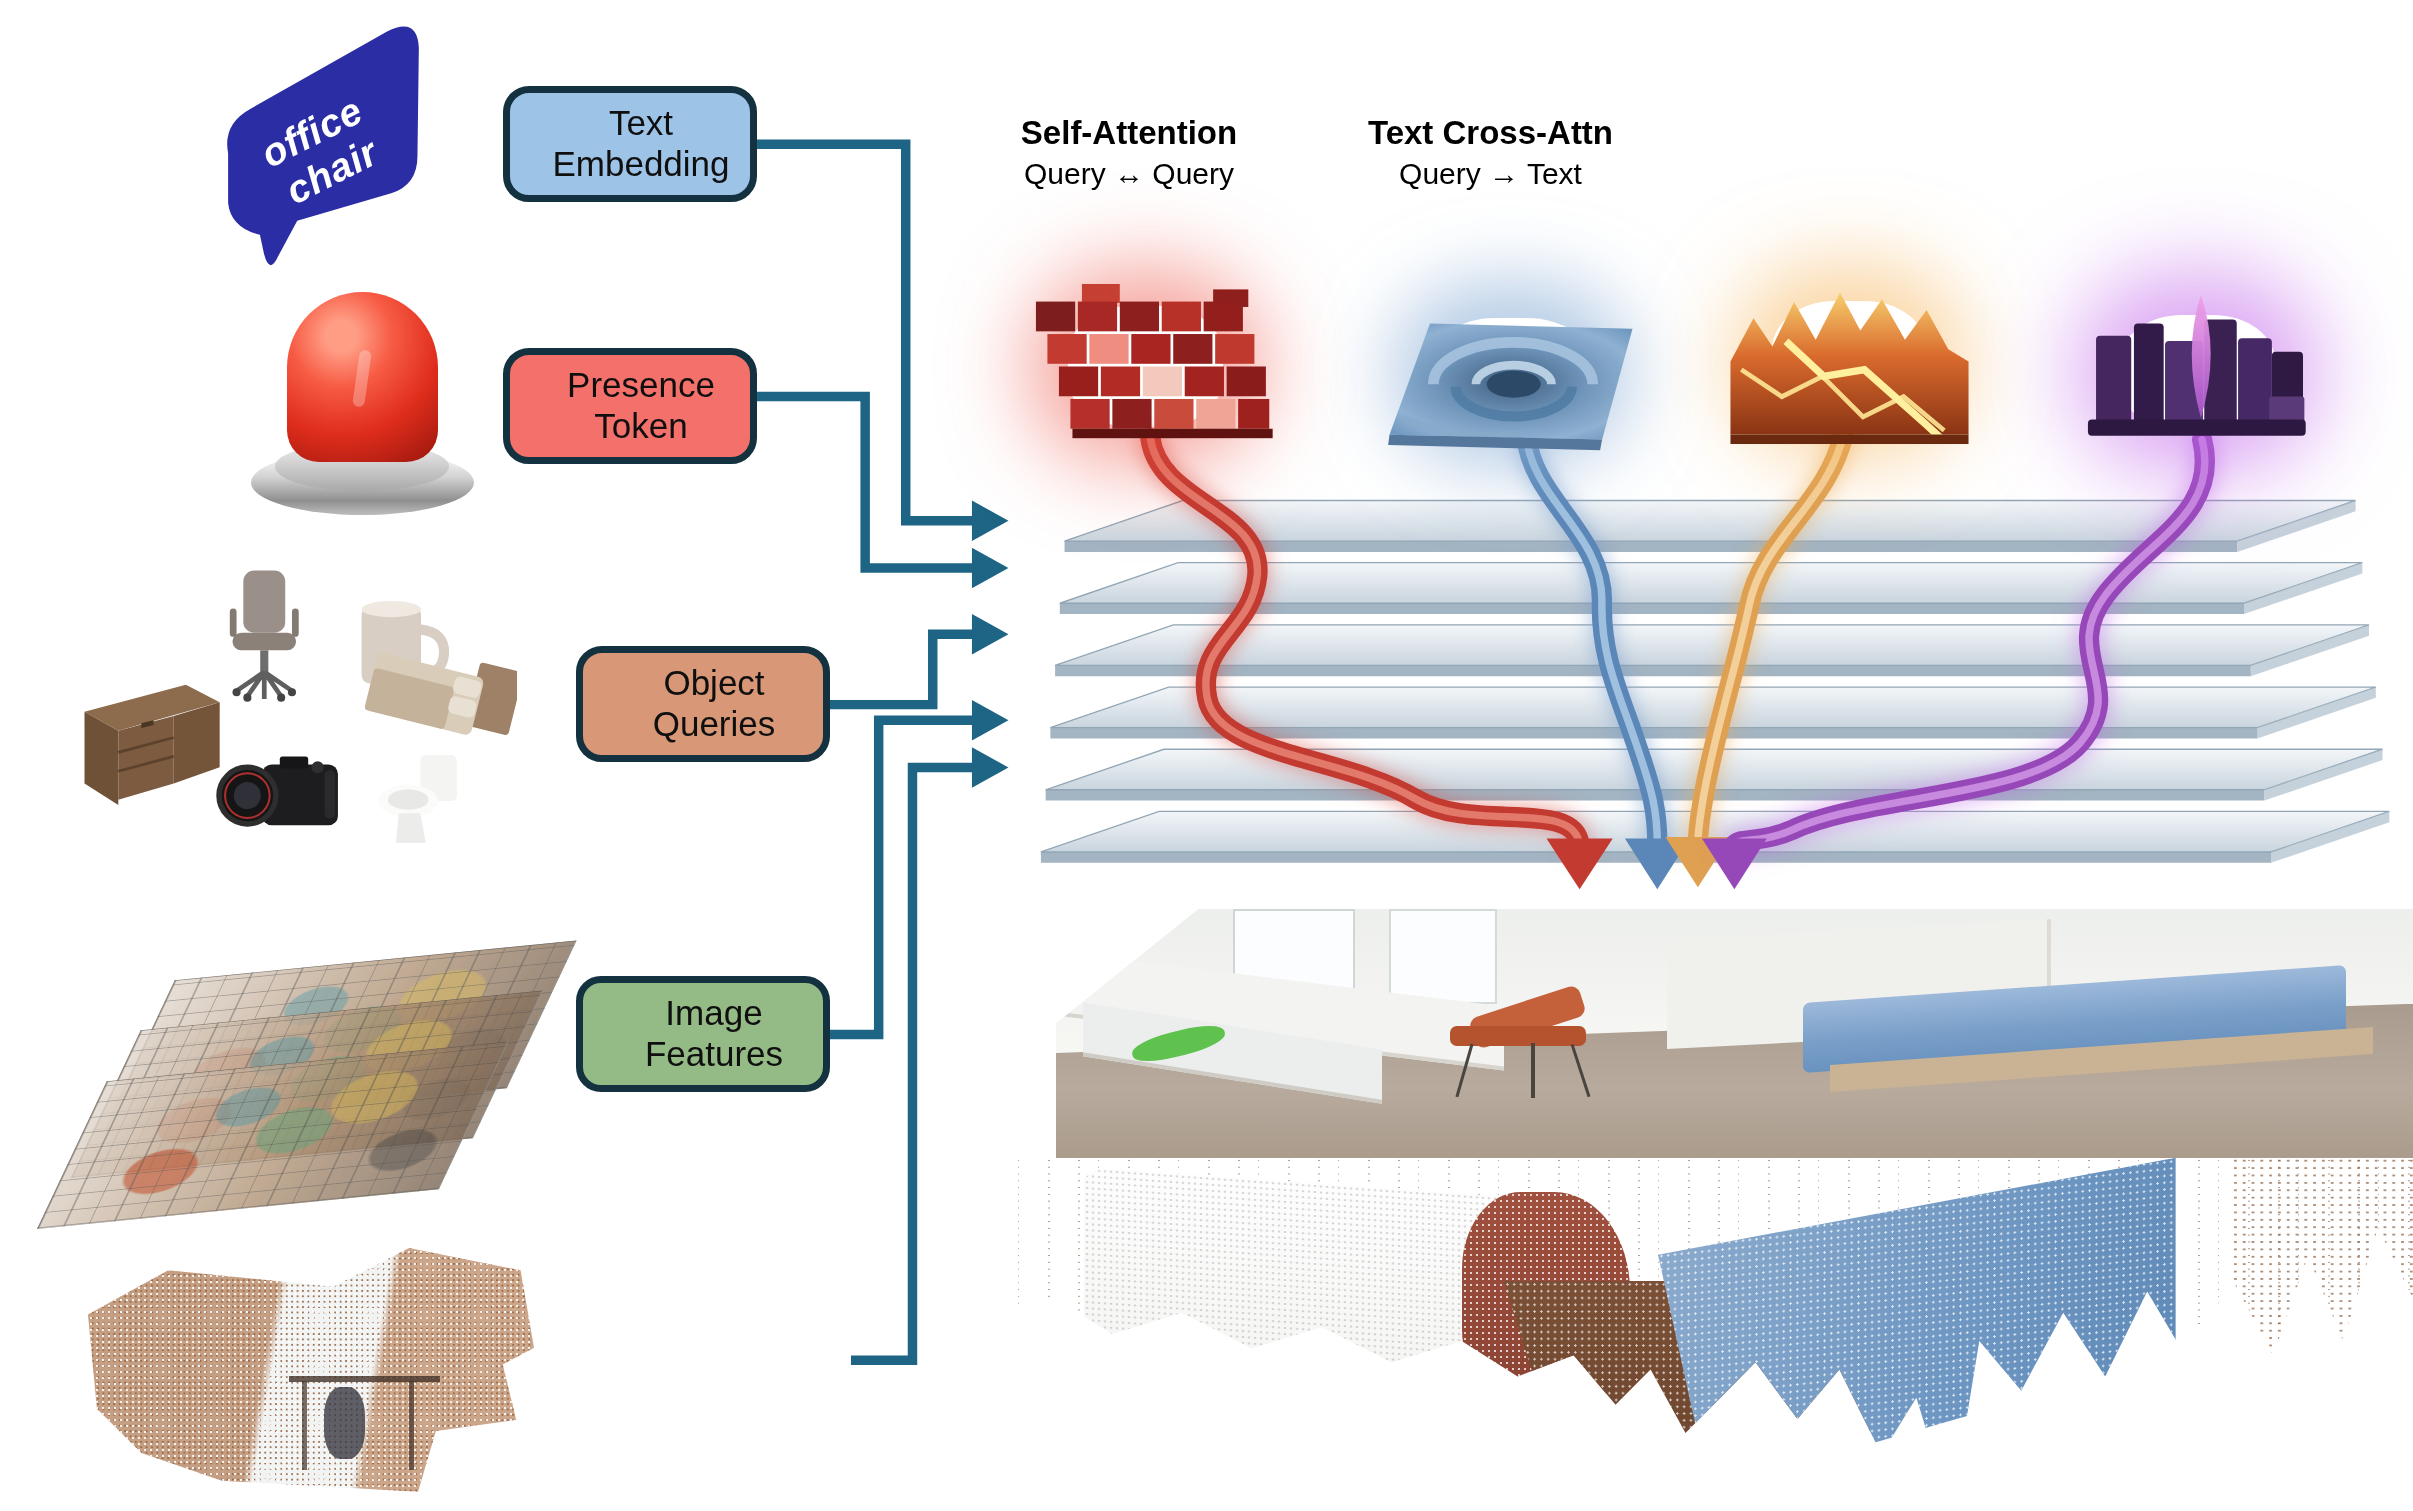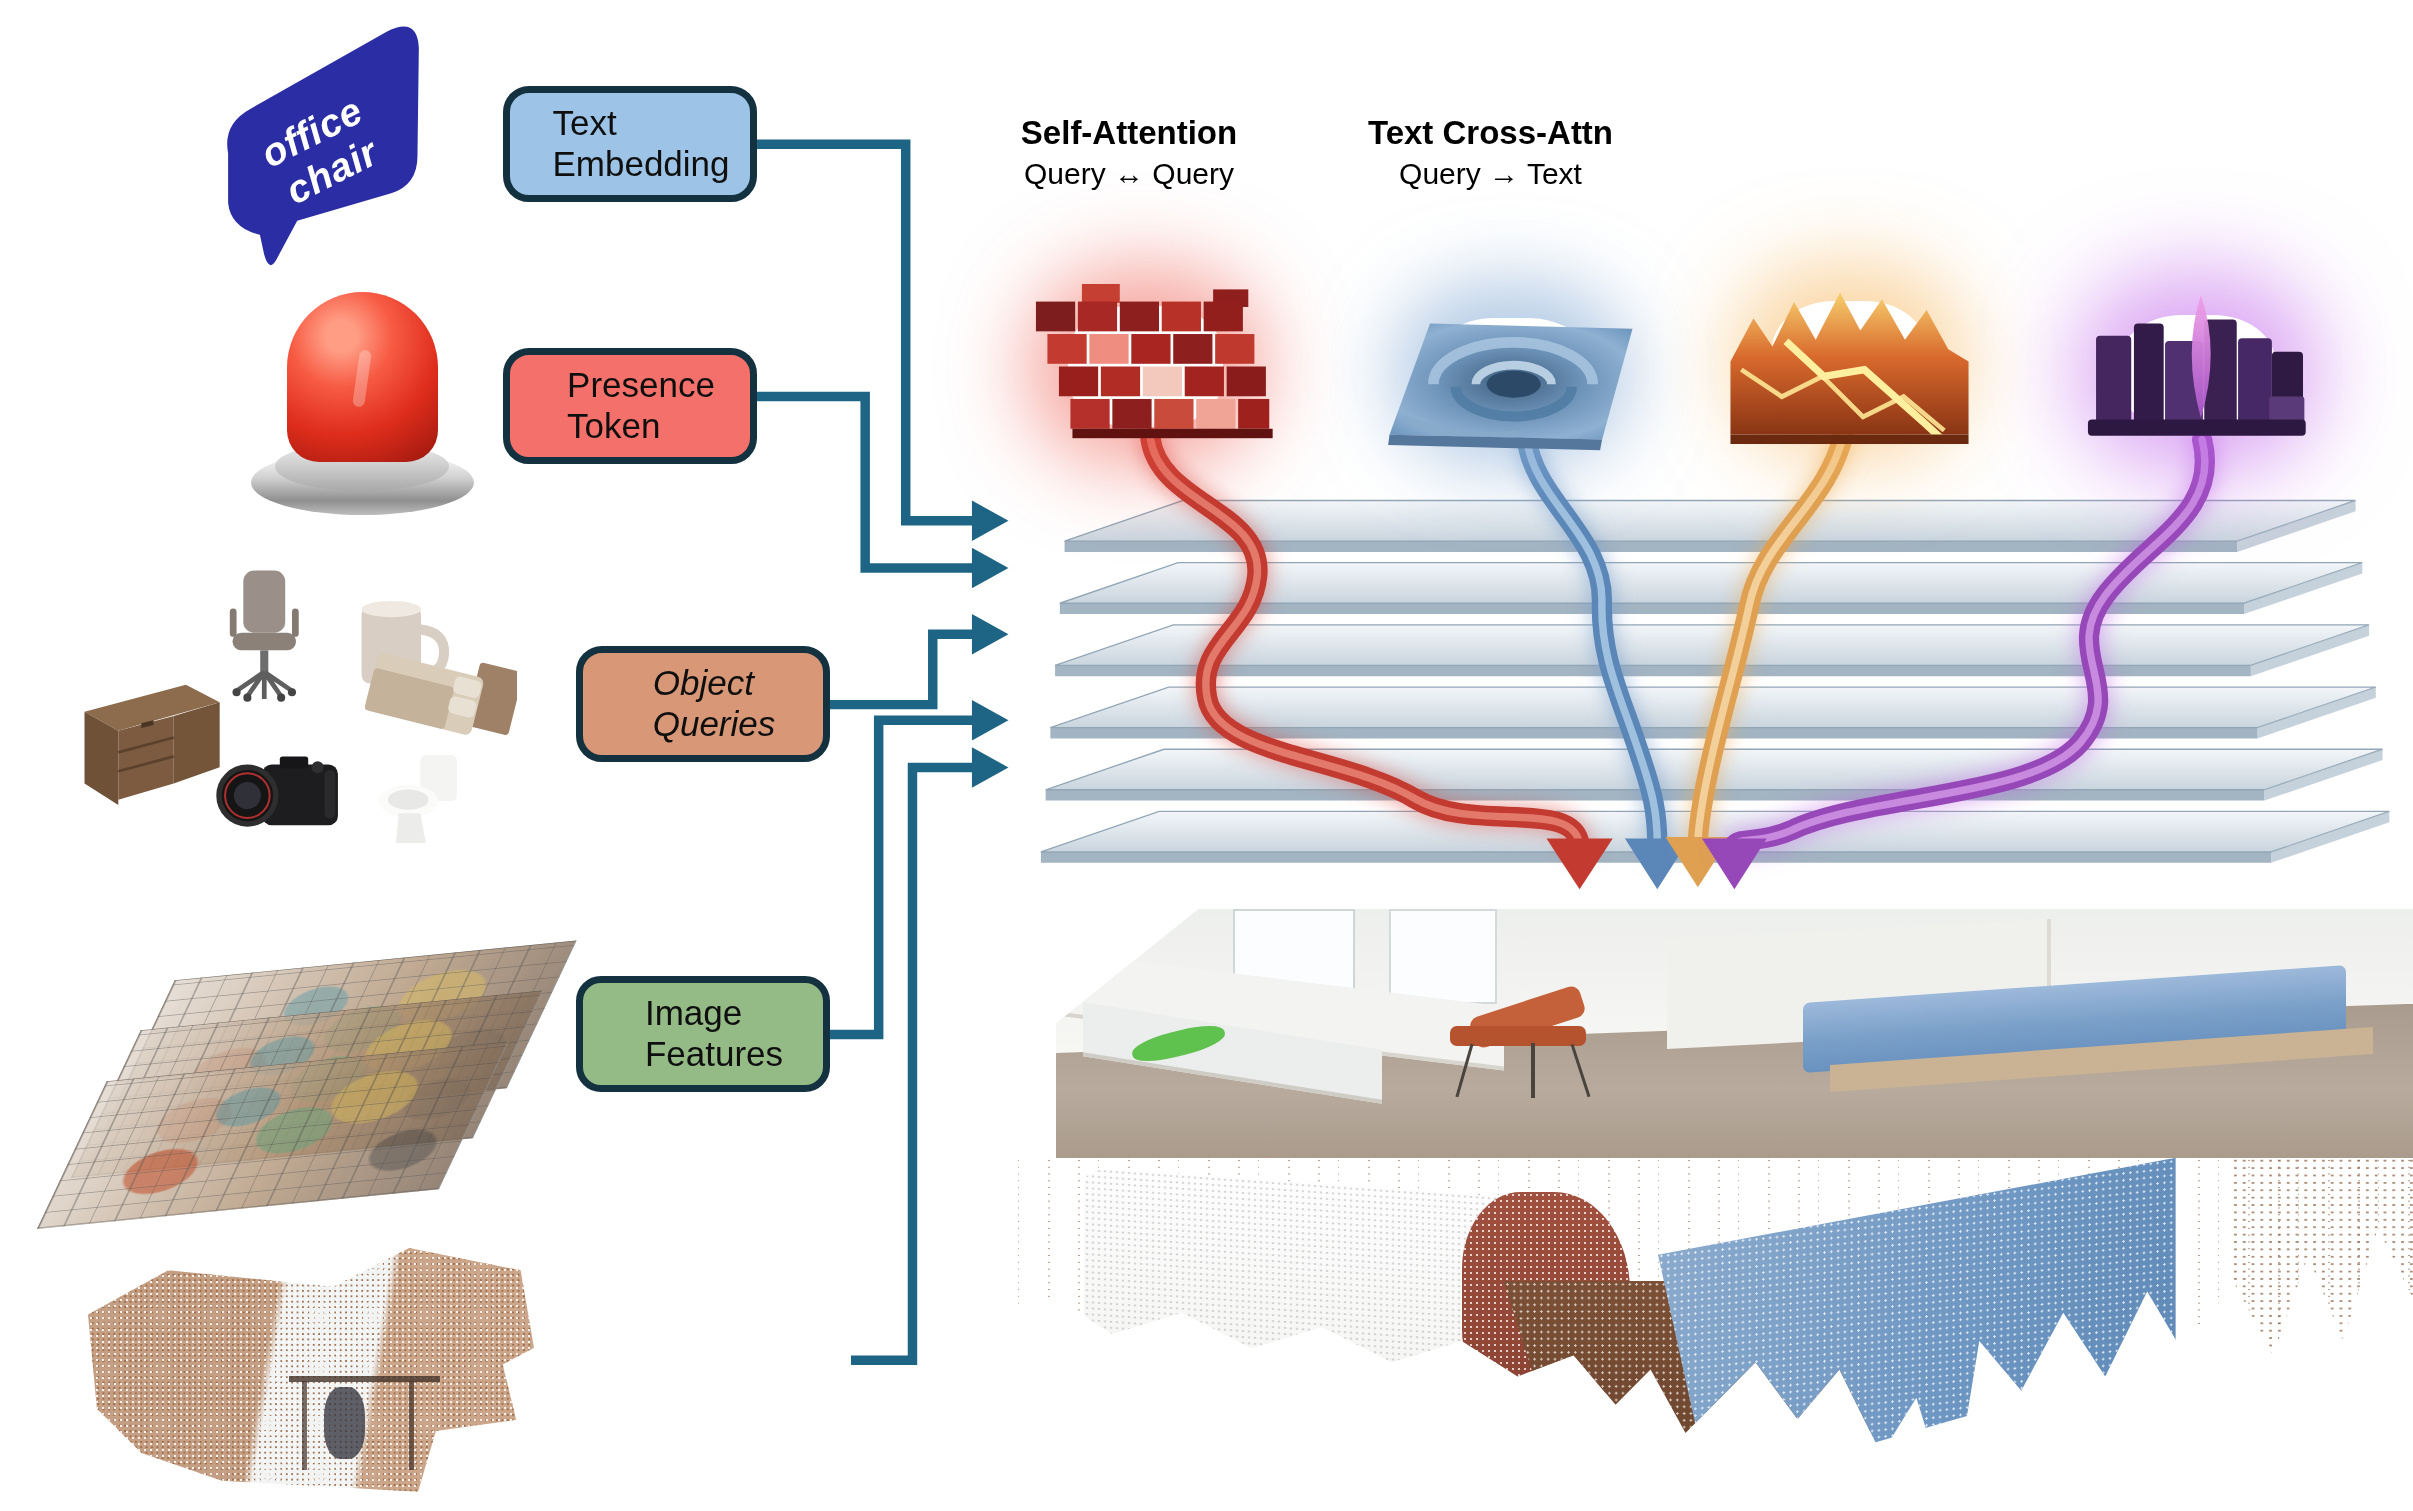--- a/index.html
+++ b/index.html
@@ -48,25 +48,25 @@
       linear-gradient(100deg, #c59f83 0 40%, #f2f4f4 42% 62%, #cba68a 64% 100%);
     background-size:6px 6px, 5.4px 5.4px, 100% 100%;background-position:0 0, 2px 2.7px, 0 0;}
   .pc-desk{position:absolute;left:45%;top:50%;width:34%;height:6px;background:rgba(66,50,40,.8);}
   .pc-leg1,.pc-leg2{position:absolute;top:52%;width:4.7px;height:32%;background:rgba(66,50,40,.7);}
   .pc-leg1{left:48%;} .pc-leg2{left:72%;}
   .pc-chairblob{position:absolute;left:53%;top:54%;width:9%;height:26%;border-radius:40%;
     background:rgba(52,52,62,.78);}
 
   
   .input-box{position:absolute;width:254px;height:116px;border:7.4px solid #13313f;border-radius:26px;
-    display:flex;align-items:center;justify-content:center;
+    display:flex;align-items:center;justify-content:center;text-align:center;
     font-size:35px;line-height:1.16;color:#0f0f0f;white-space:pre-line;box-sizing:border-box;z-index:6;padding-left:22px;}
   #box-text-embedding{left:503px;top:86px;background:#9dc3e6;}
   #box-presence{left:503px;top:338px;background:#f4716b;margin-top:10px;}
-  #box-object{left:576px;top:646px;background:#d89777;font-style:italic;}
+  #box-object{left:576px;top:646px;background:#d89777;}
   #box-image{left:576px;top:976px;background:#94ba85;border-radius:25px;}
   #box-pointmap{left:598px;top:1302px;background:#b5b5b5;}
 
   
   .mod-header{position:absolute;top:114px;text-align:center;color:#000;z-index:6;}
   .mh-title{font-size:33px;font-weight:700;}
   .mh-sub{font-size:30px;font-weight:400;margin-top:5.4px;}
   #mh-1{left:994px;width:270px;}
   #mh-2{left:1342px;width:297px;}
   #mh-3{left:1656px;width:325px;}

